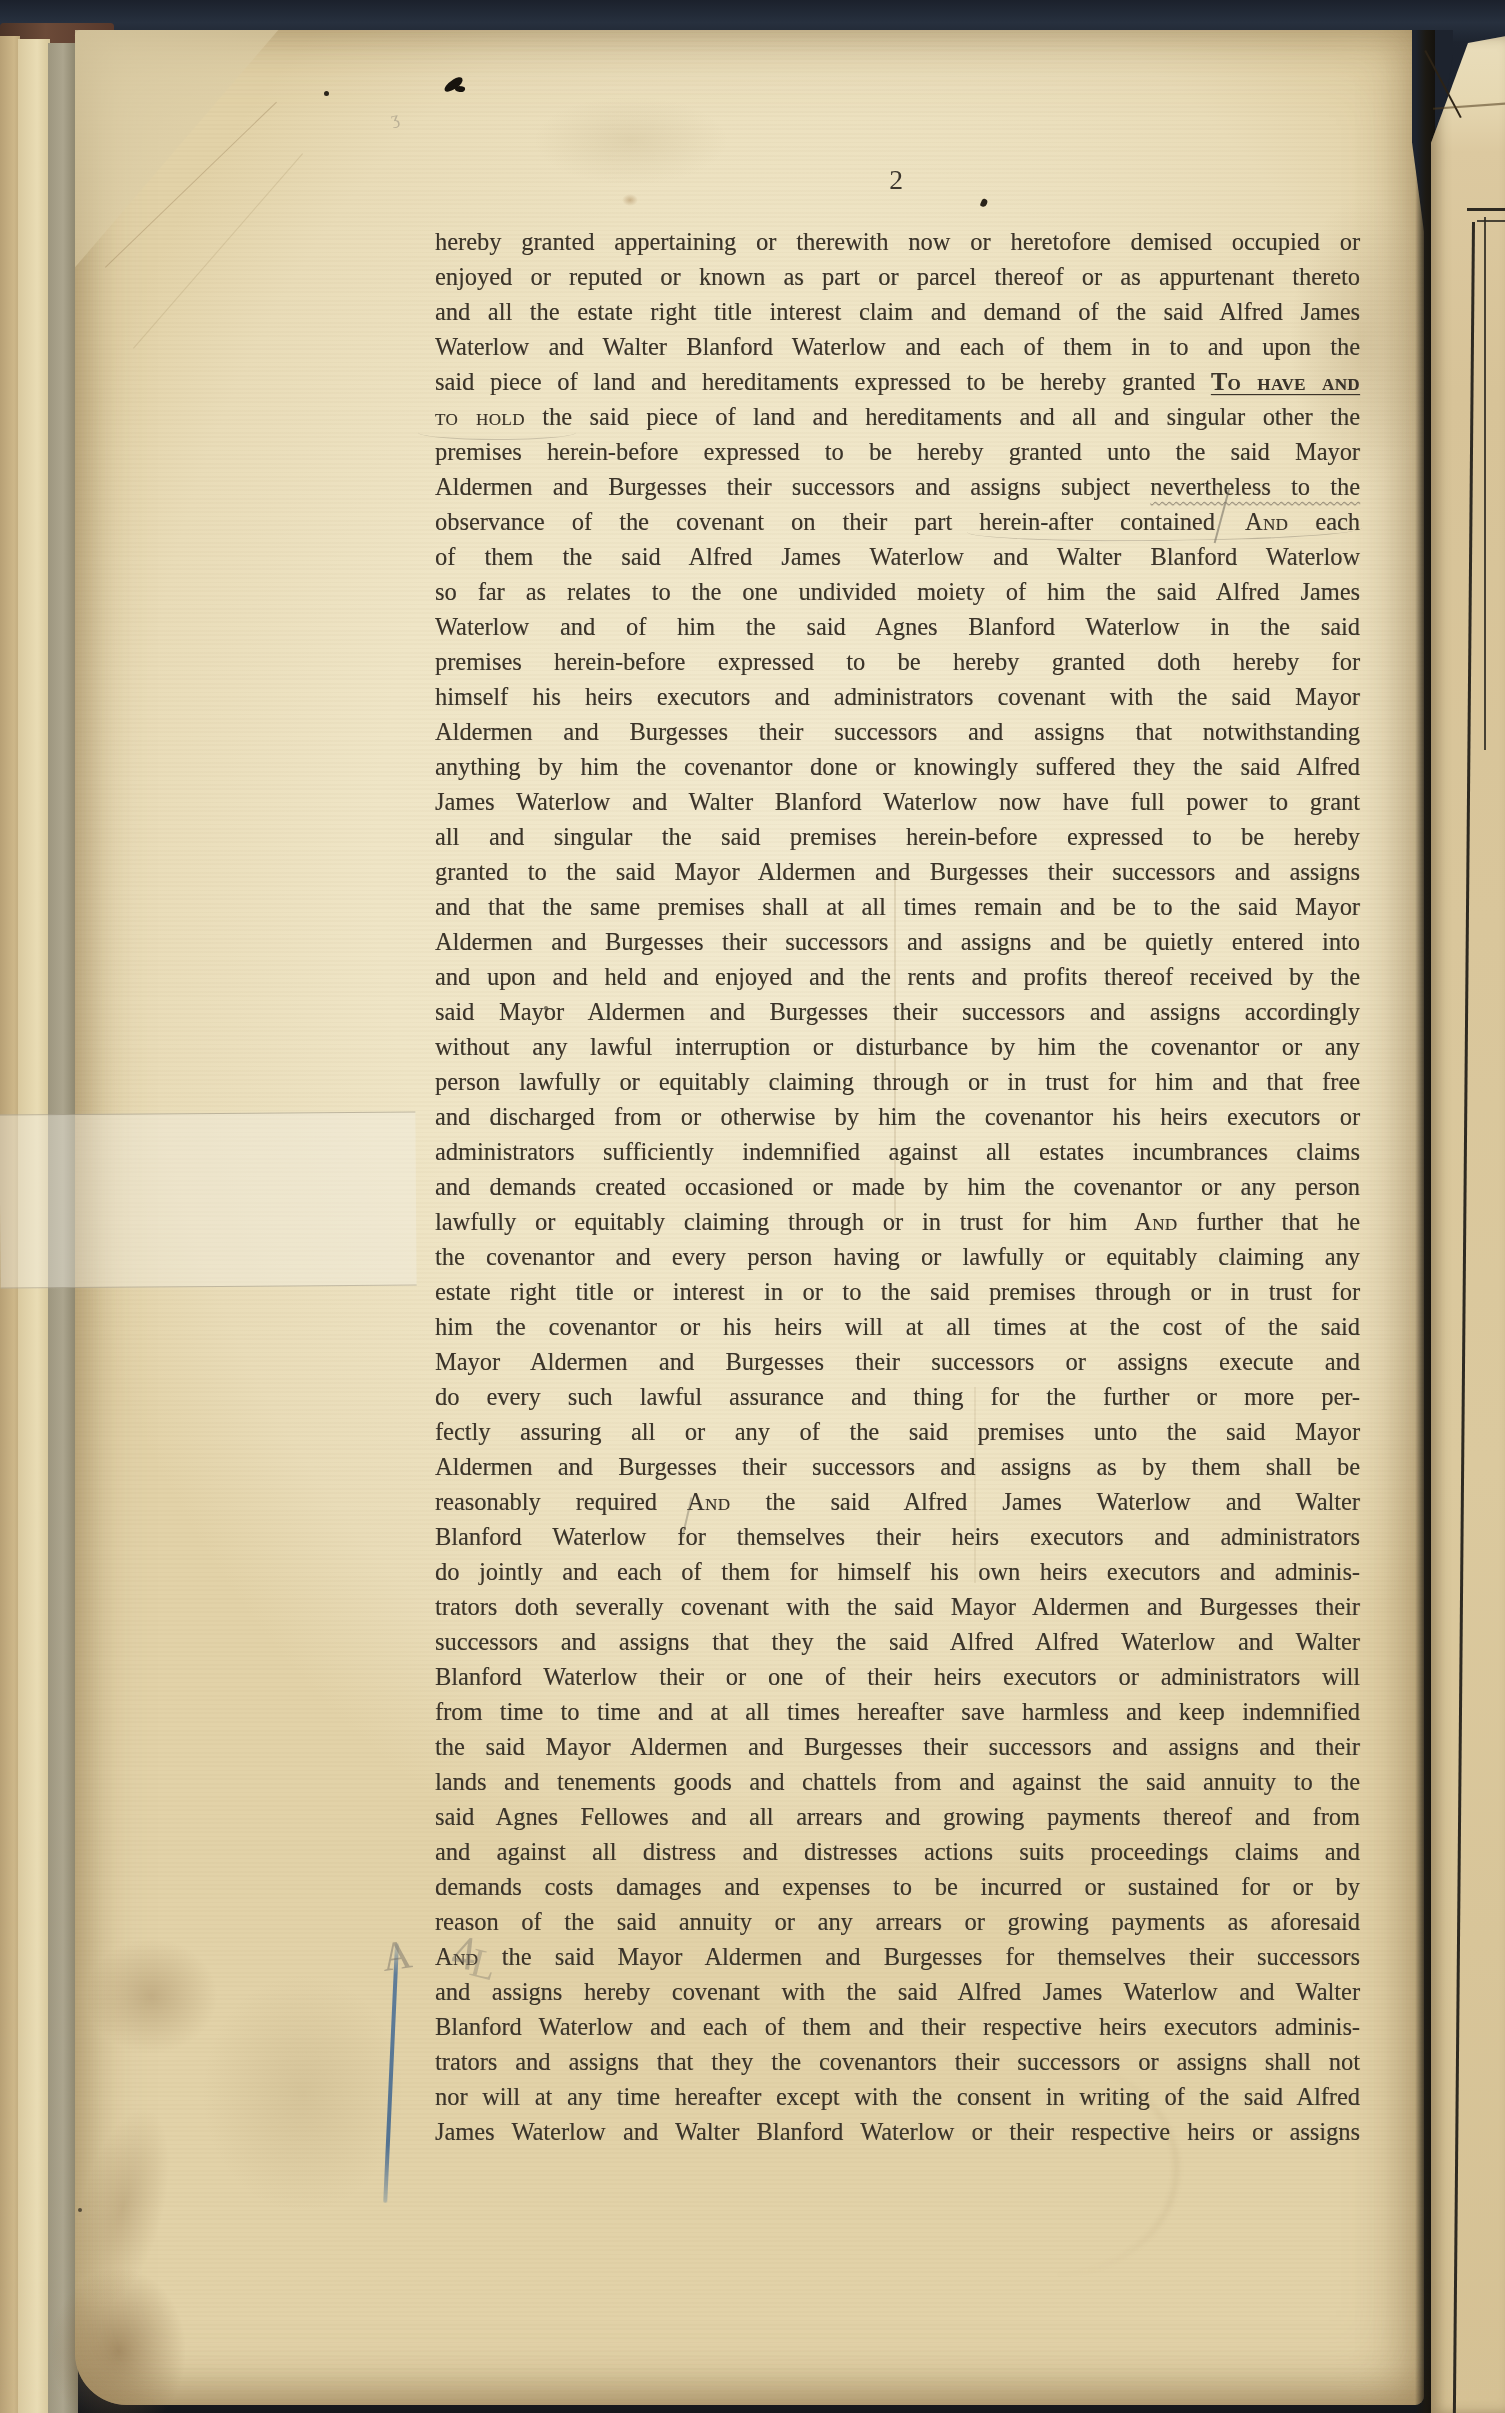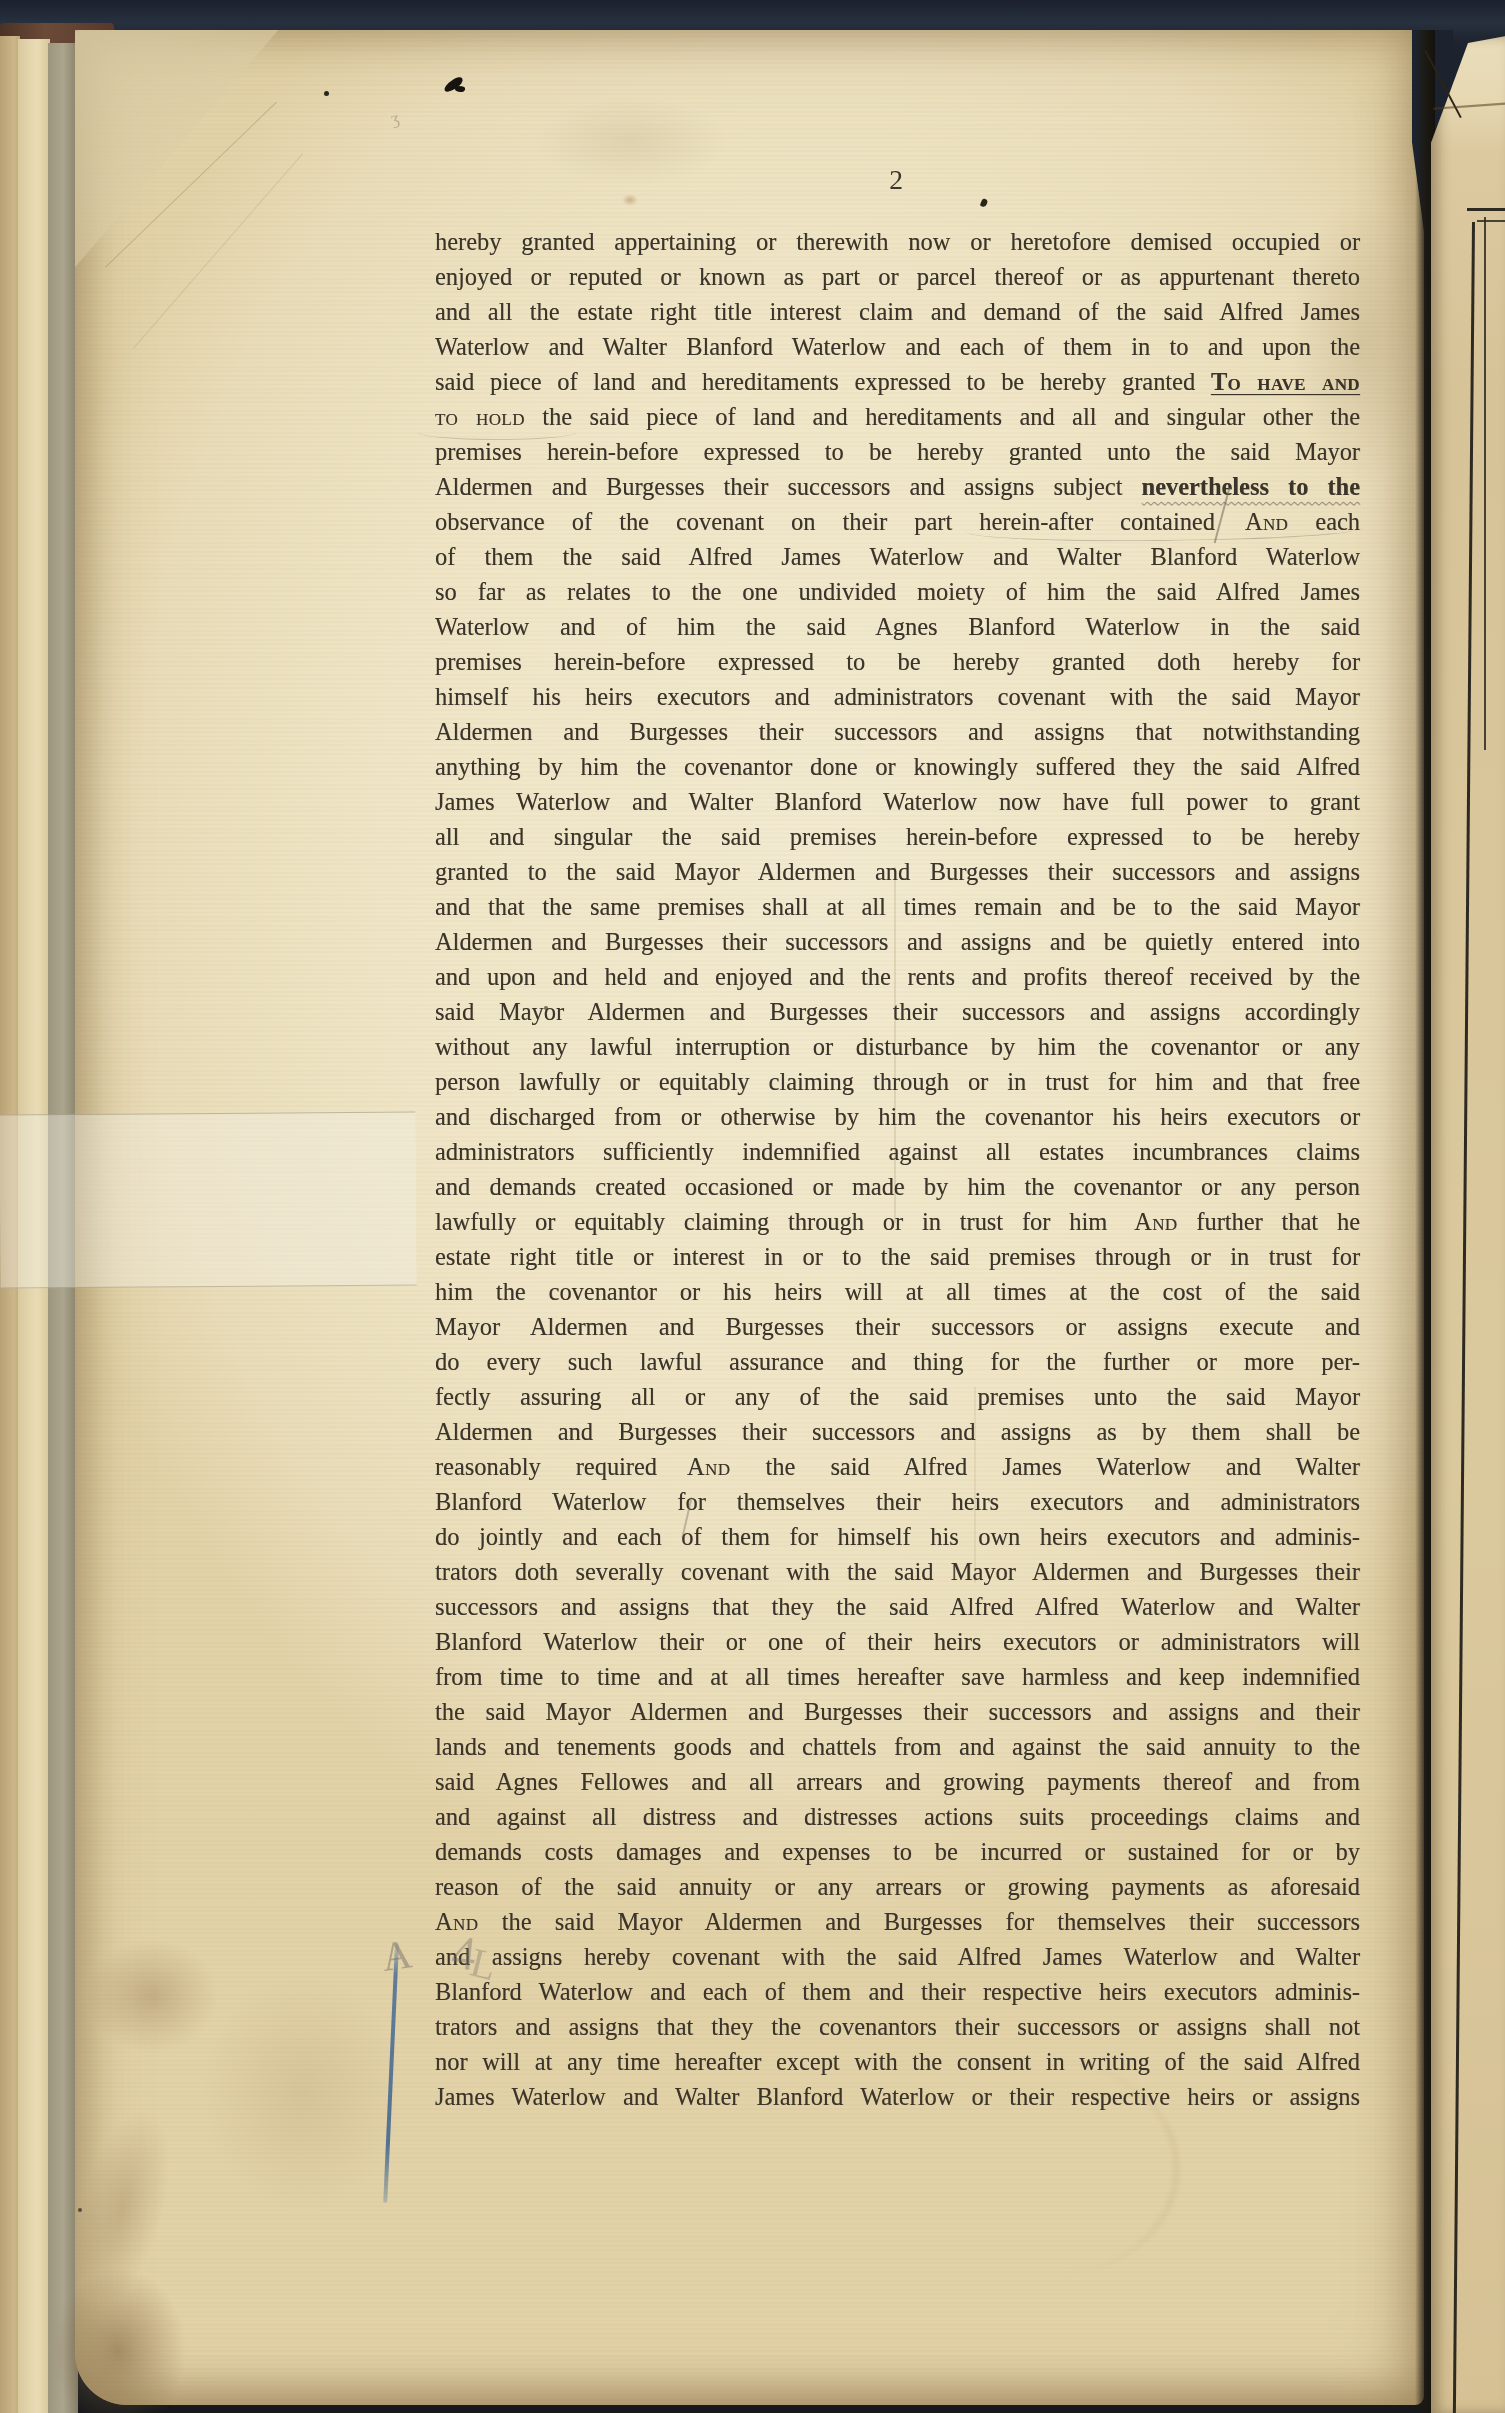--- a/index.html
+++ b/index.html
@@ -60,21 +60,21 @@
   .speck{position:absolute;background:#2a241b;border-radius:50%;}
   
   .pagenum{position:absolute;left:434px;top:164px;width:925px;text-align:center;
     font-size:27.6px;color:#3c362d;letter-spacing:0.9px;}
   .text-block{position:absolute;left:435px;top:224px;width:925px;color:#3b342a;
     font-size:24.4px;text-shadow:0.3px 0.4px 0.6px rgba(60,52,40,.45);}
   .tline{width:925px;height:35px;line-height:35px;white-space:nowrap;
     text-align:justify;text-align-last:justify;text-justify:inter-word;}
   .sc{font-variant:small-caps;letter-spacing:0.4px;}
   .u-print{text-decoration:underline;text-decoration-thickness:1.4px;text-underline-offset:4.4px;font-weight:bold;}
-  .u-pencil{text-decoration:underline wavy rgba(118,110,96,.55);text-decoration-thickness:0.9px;text-underline-offset:6.2px;font-weight:bold;}
+  .u-pencil{text-decoration:underline wavy rgba(118,110,96,.55);text-decoration-thickness:0.9px;text-underline-offset:6.2px;}
   
   .pencil-mark{position:absolute;color:rgba(120,114,104,.5);font-family:"Liberation Serif",serif;}
   .pencil-arc{position:absolute;border-bottom:1.4px solid rgba(116,108,94,.38);border-radius:50%;}
   .pencil-slash{position:absolute;width:2px;background:rgba(110,104,92,.55);}
   .blue-line{position:absolute;left:395px;top:1943px;width:4px;height:260px;border-radius:2.7px;
     transform:rotate(2.6deg);transform-origin:top center;filter:blur(0.3px);
     background:linear-gradient(180deg,rgba(72,114,156,.15),rgba(64,104,148,.8) 12%,rgba(58,98,142,.85) 78%,rgba(70,112,152,.3));}
   .ink-blob{position:absolute;background:#17130e;border-radius:60% 40% 55% 45%;}
 </style>
 </head>
@@ -148,20 +148,21 @@
       <div class="tline"><span>and that the same premises shall at all times remain and be to the said Mayor</span></div>
       <div class="tline"><span>Aldermen and Burgesses their successors and assigns and be quietly entered into</span></div>
       <div class="tline"><span>and upon and held and enjoyed and the rents and profits thereof received by the</span></div>
       <div class="tline"><span>said Mayor Aldermen and Burgesses their successors and assigns accordingly</span></div>
       <div class="tline"><span>without any lawful interruption or disturbance by him the covenantor or any</span></div>
       <div class="tline"><span>person lawfully or equitably claiming through or in trust for him and that free</span></div>
       <div class="tline"><span>and discharged from or otherwise by him the covenantor his heirs executors or</span></div>
       <div class="tline"><span>administrators sufficiently indemnified against all estates incumbrances claims</span></div>
       <div class="tline"><span>and demands created occasioned or made by him the covenantor or any person</span></div>
       <div class="tline"><span>lawfully or equitably claiming through or in trust for him</span><span style="display: inline-block; width: 27px;"></span><span class="sc">And</span><span> further that he</span></div>
+      <div class="tline"><span>the covenantor and every person having or lawfully or equitably claiming any</span></div>
       <div class="tline"><span>estate right title or interest in or to the said premises through or in trust for</span></div>
       <div class="tline"><span>him the covenantor or his heirs will at all times at the cost of the said</span></div>
       <div class="tline"><span>Mayor Aldermen and Burgesses their successors or assigns execute and</span></div>
       <div class="tline"><span>do every such lawful assurance and thing for the further or more per-</span></div>
       <div class="tline"><span>fectly assuring all or any of the said premises unto the said Mayor</span></div>
       <div class="tline"><span>Aldermen and Burgesses their successors and assigns as by them shall be</span></div>
       <div class="tline"><span>reasonably required</span><span style="display: inline-block; width: 30px;"></span><span class="sc">And</span><span> the said Alfred James Waterlow and Walter</span></div>
       <div class="tline"><span>Blanford Waterlow for themselves their heirs executors and administrators</span></div>
       <div class="tline"><span>do jointly and each of them for himself his own heirs executors and adminis-</span></div>
       <div class="tline"><span>trators doth severally covenant with the said Mayor Aldermen and Burgesses their</span></div>

